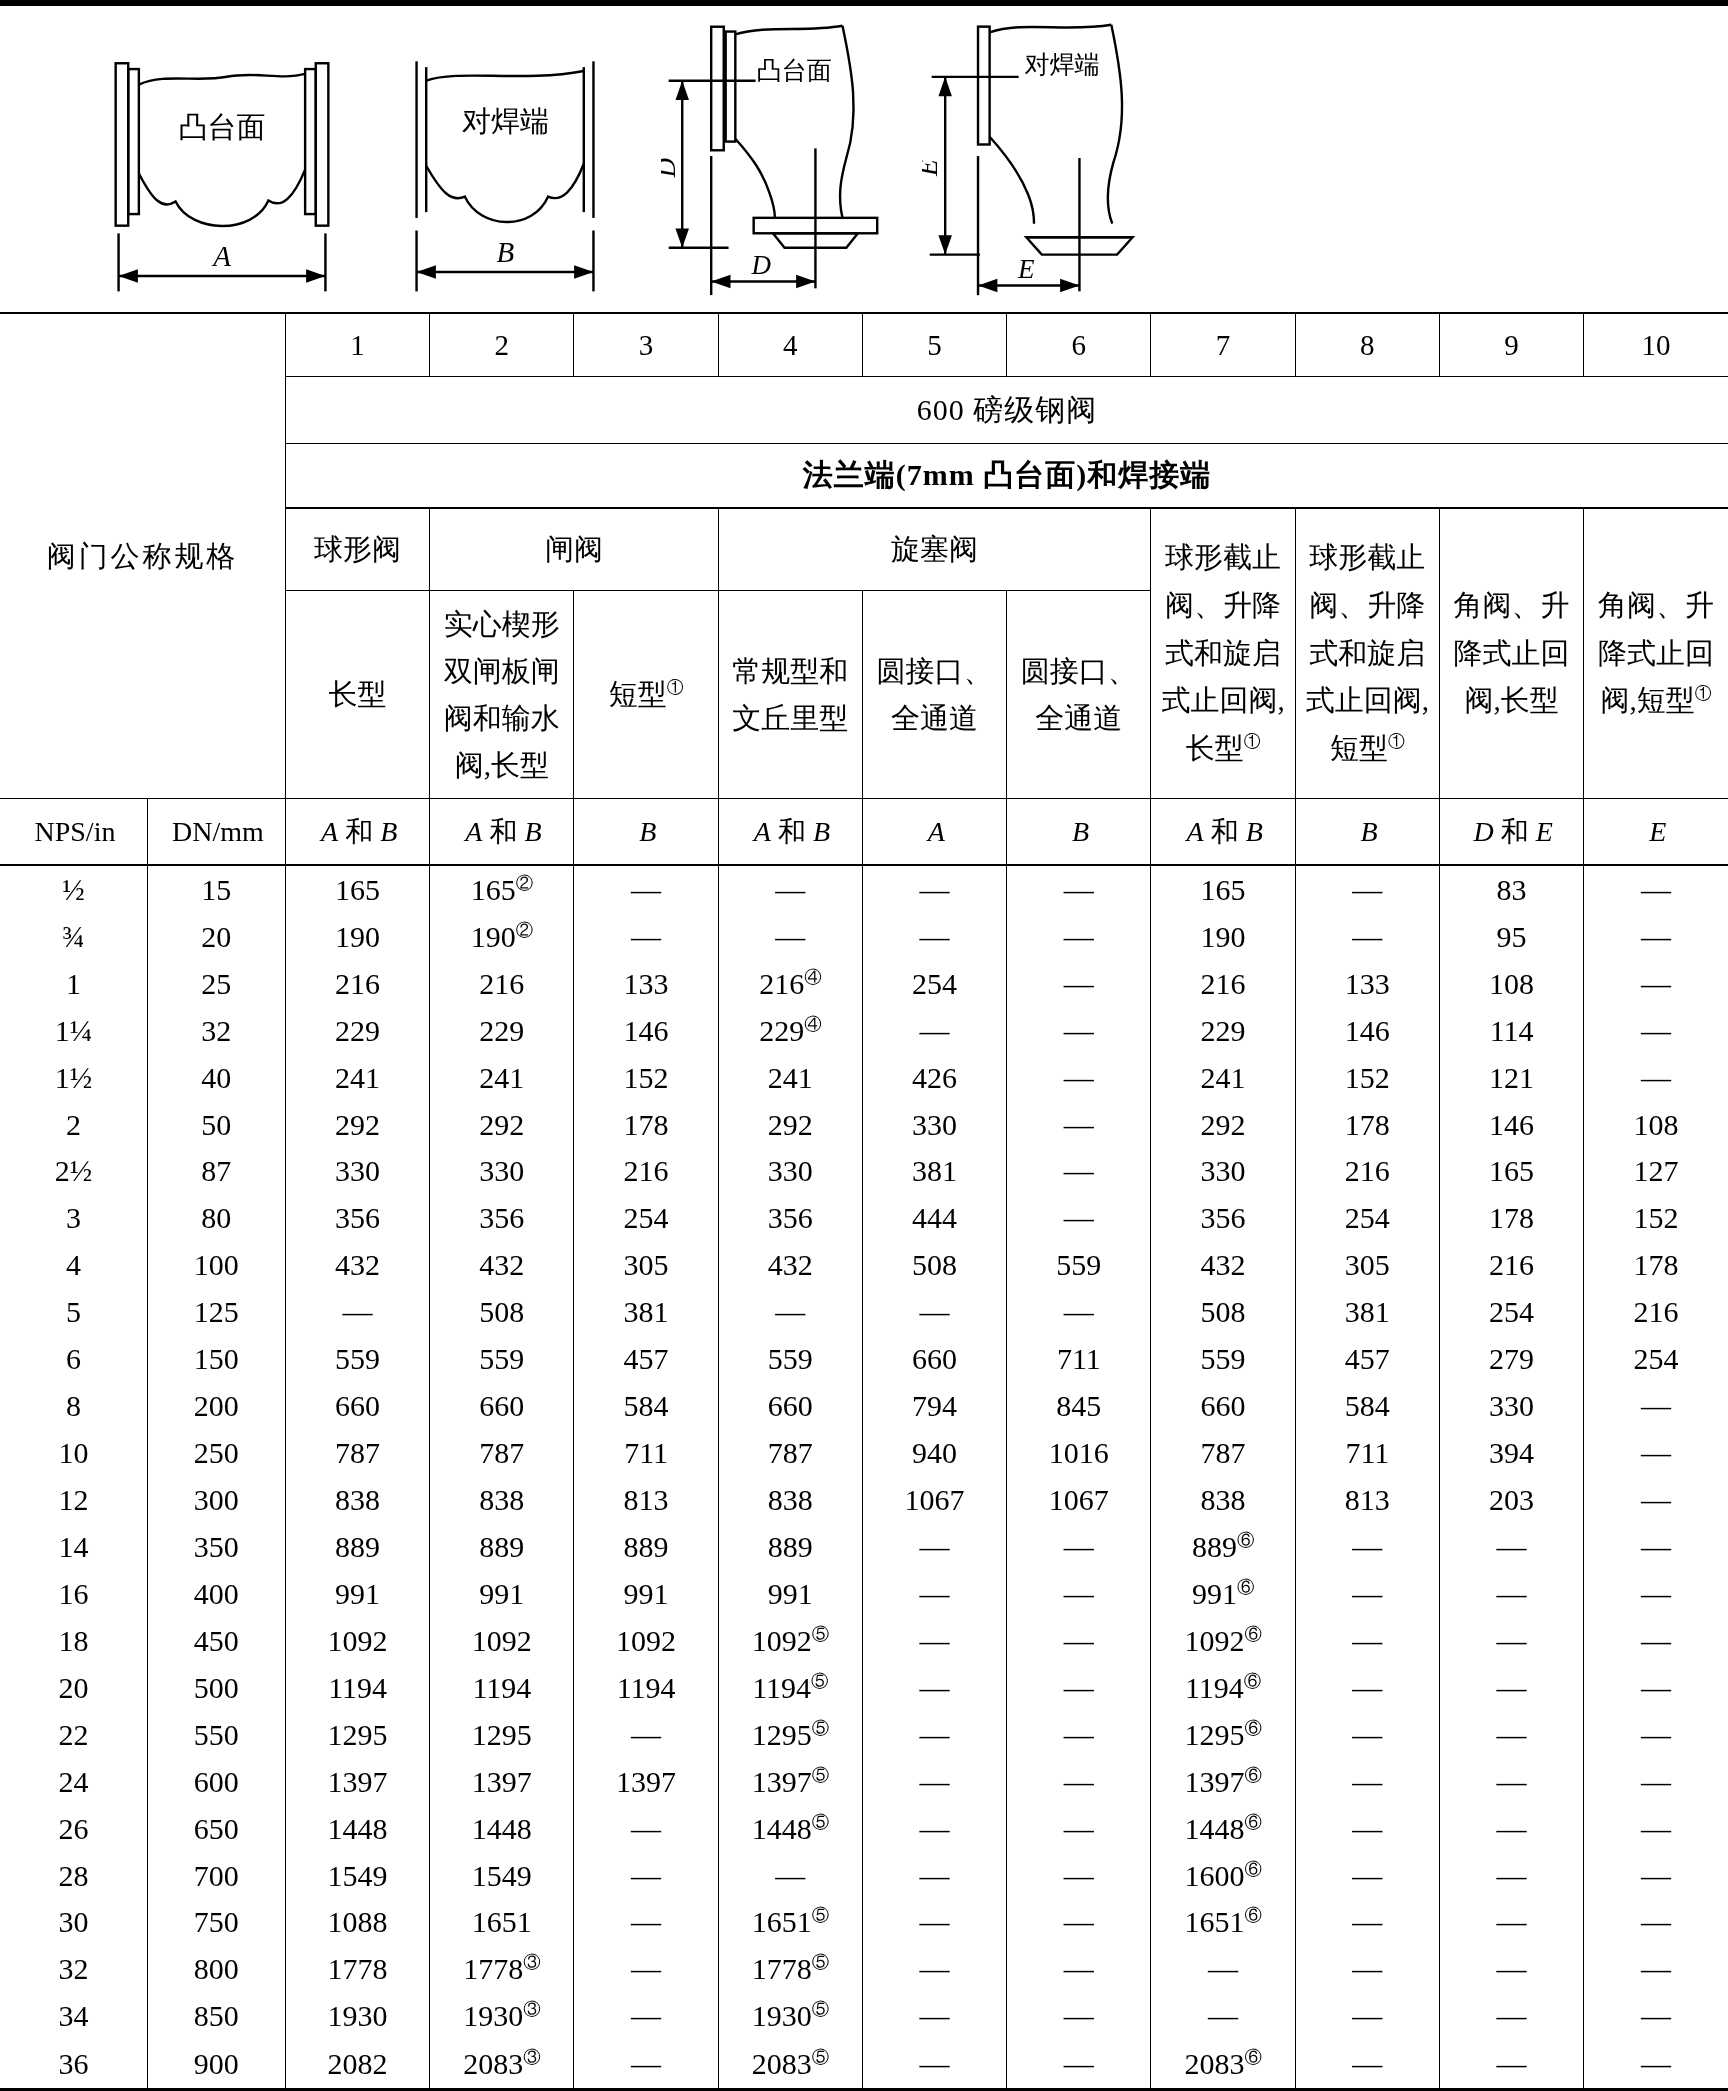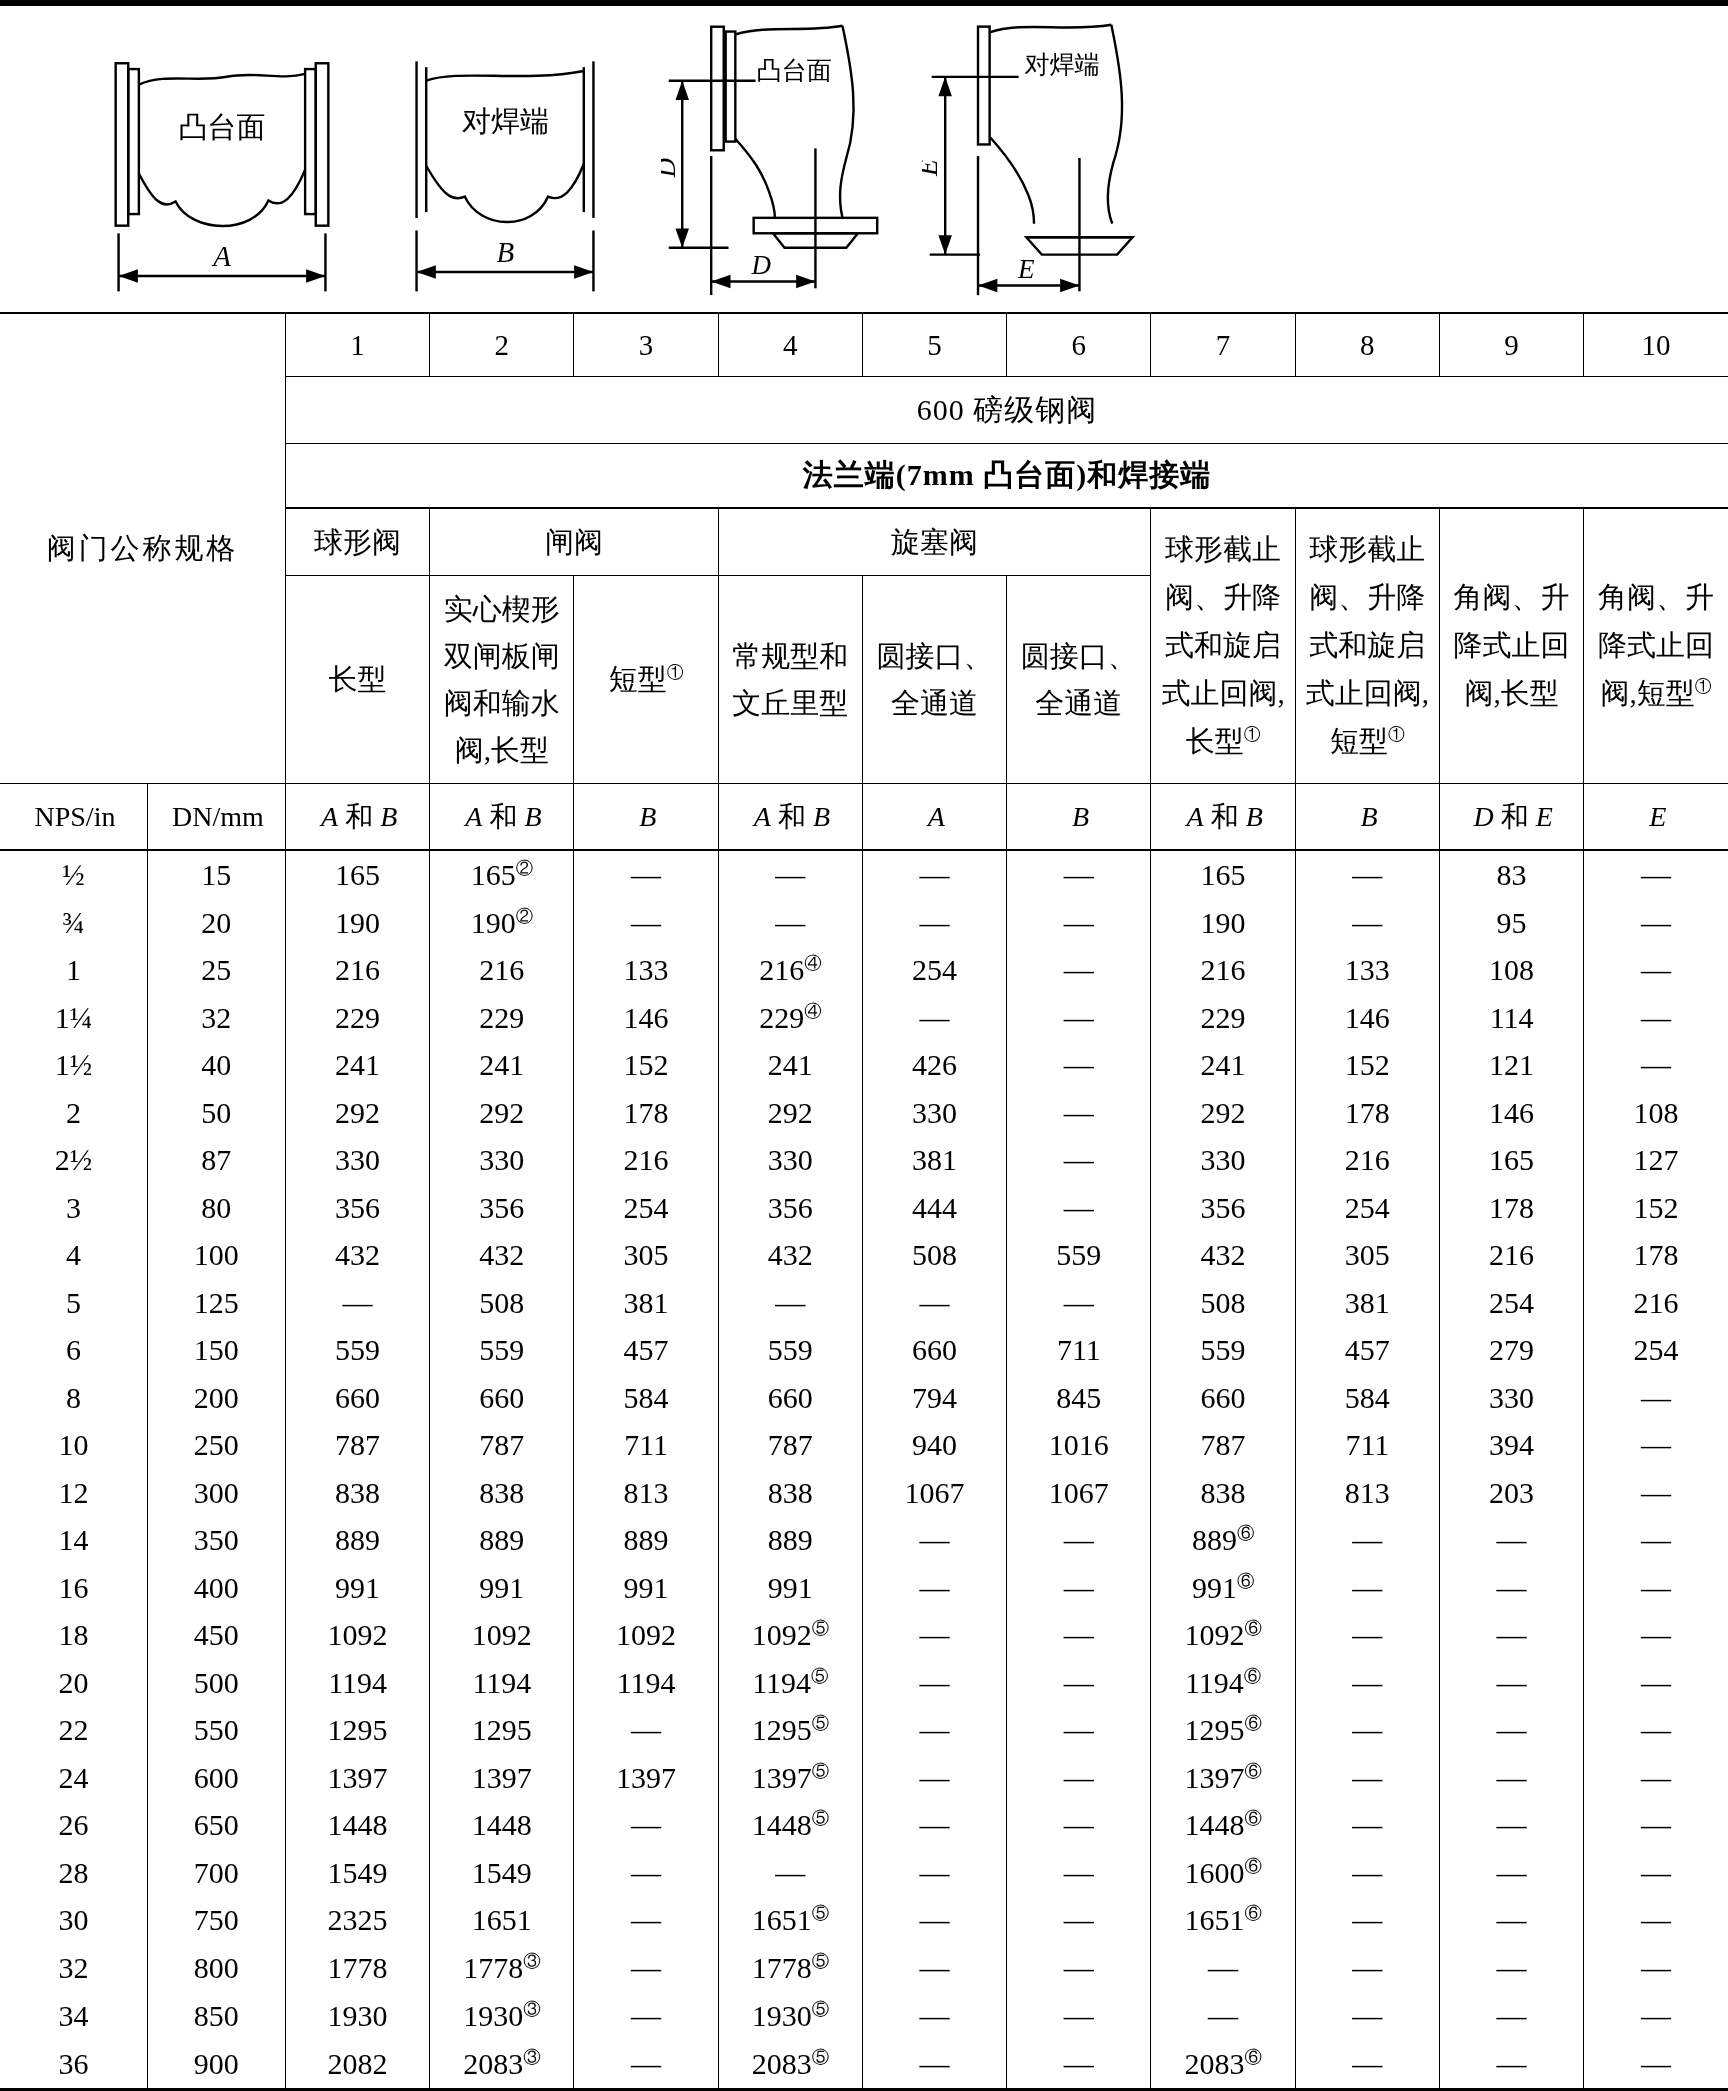--- a/index.html
+++ b/index.html
@@ -30,21 +30,21 @@
     font-weight: 400;
     text-align: center;
     vertical-align: middle;
     font-size: 29px;
     line-height: 1.55;
     padding: 0 4.8px;
   }
   tr.r-num    { height: 64px; }
   tr.r-ban1   { height: 67px; }
   tr.r-ban2   { height: 64px; }
-  tr.r-grp    { height: 68px; }
+  tr.r-grp    { height: 83px; }
   tr.r-sub    { height: 208px; }
   tr.r-units  { height: 66px; }
 
   tr.r-num th   { border-bottom: 1.9px solid #000; font-size: 29px; }
   tr.r-ban1 th  { border-bottom: 1.9px solid #000; font-size: 30px; letter-spacing: 1px; }
   tr.r-ban2 th  { border-bottom: 2.9px solid #000; font-size: 30px; letter-spacing: 1px; font-weight: bold; }
   tr.r-grp th   { border-bottom: 1px solid #000; }
   tr.r-grp th.tall { border-bottom: 1.9px solid #000; line-height: 1.65; }
   tr.r-sub th   { border-bottom: 1.9px solid #000; line-height: 1.62; }
   tr.r-units th { border-bottom: 2.9px solid #000; font-size: 28px; padding-left: 8px; }
@@ -536,21 +536,21 @@
         <td>—</td>
         <td>—</td>
         <td>1600<sup>⑥</sup></td>
         <td>—</td>
         <td>—</td>
         <td>—</td>
       </tr>
       <tr>
         <td>30</td>
         <td>750</td>
-        <td>2325</td>
+        <td>1088</td>
         <td>1651</td>
         <td>—</td>
         <td>1651<sup>⑤</sup></td>
         <td>—</td>
         <td>—</td>
         <td>1651<sup>⑥</sup></td>
         <td>—</td>
         <td>—</td>
         <td>—</td>
       </tr>

